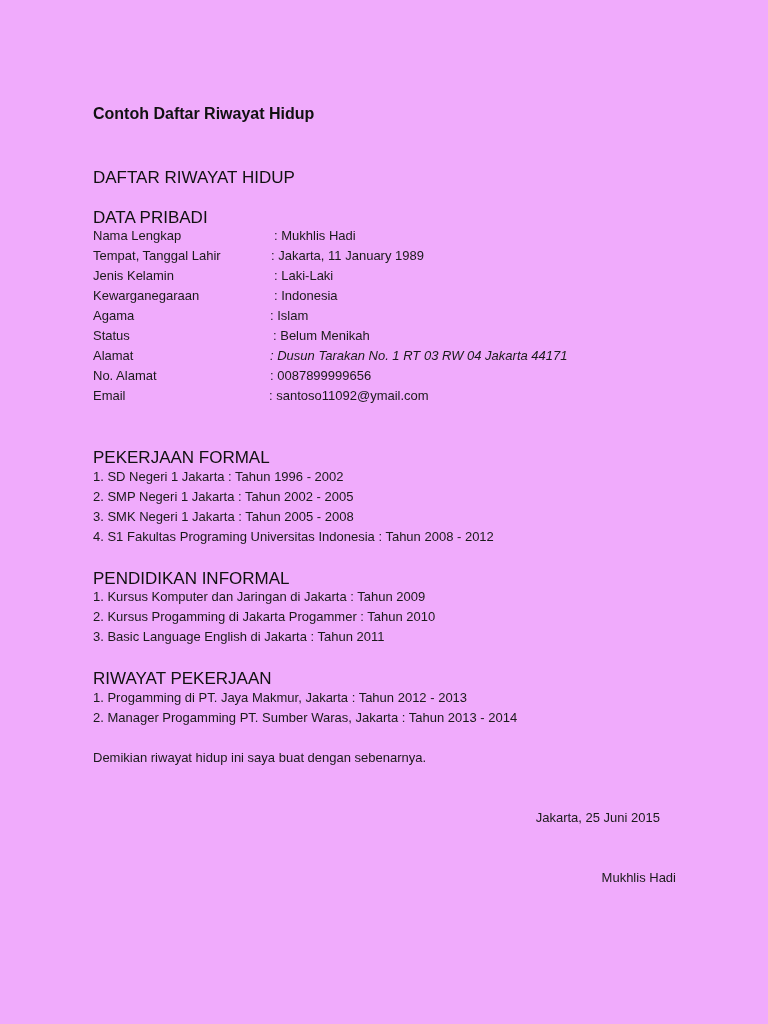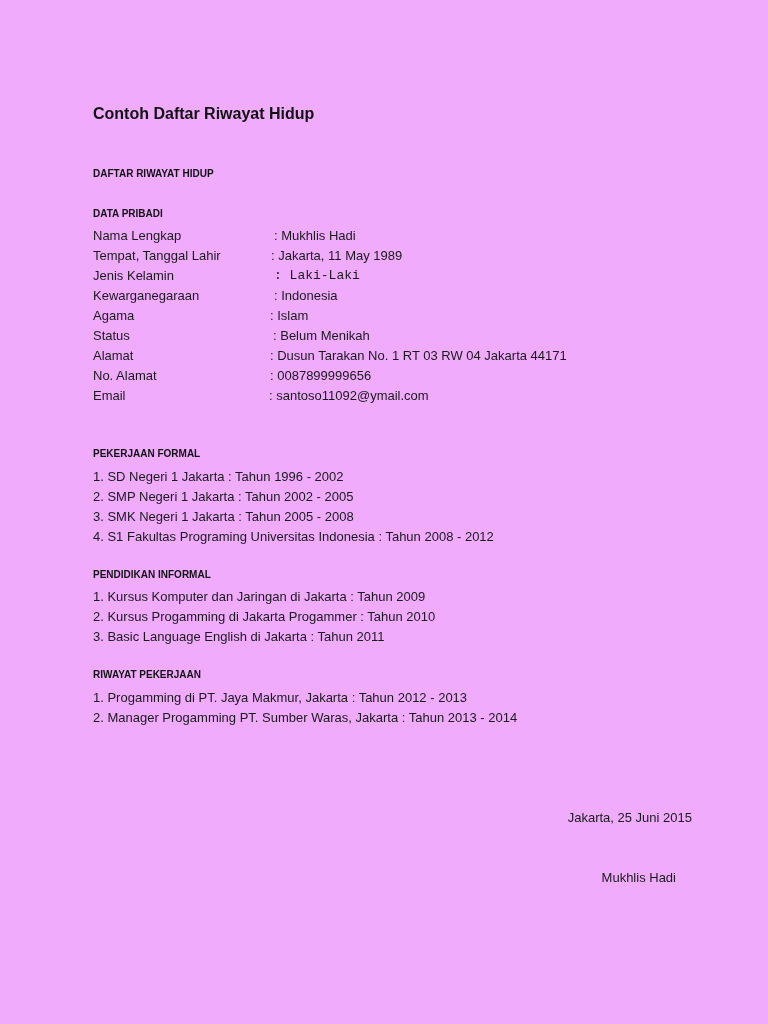--- a/index.html
+++ b/index.html
@@ -22,22 +22,22 @@
       background: #f0abfc;
     }
     .abs { position: absolute; white-space: nowrap; }
     .title {
       left: 93px; top: 105px;
       font-size: 16px;
       font-weight: bold;
       color: #111;
     }
     .heading {
-      font-size: 10px;
-      font-weight: bold;
+      font-size: 17px;
+      font-weight: normal;
       color: #111;
     }
     .line {
       font-size: 13px;
       color: #1a1a1a;
     }
     .label { left: 93px; }
     .value { }
     .right { text-align: right; }
   </style>
@@ -50,36 +50,36 @@
 
   <div class="abs heading" style="left:93px; top:168px;">DAFTAR RIWAYAT HIDUP</div>
 
   <div class="abs heading" style="left:93px; top:208px;">DATA PRIBADI</div>
 
   <div>
     <div class="abs line label" style="top:228px;text-align:right;">Nama Lengkap</div>
     <div class="abs line value" style="left:274px; top:228px;">: Mukhlis Hadi</div>
 
     <div class="abs line label" style="top:248px;text-align:center;">Tempat, Tanggal Lahir</div>
-    <div class="abs line value" style="left:271px; top:248px;">: Jakarta, 11 May 1989</div>
+    <div class="abs line value" style="left:271px; top:248px;">: Jakarta, 11 January 1989</div>
 
     <div class="abs line label" style="top:268px;">Jenis Kelamin</div>
-    <div class="abs line value" style="left:274px; top:268px;font-family:Liberation Mono, monospace;">: Laki-Laki</div>
+    <div class="abs line value" style="left:274px; top:268px;">: Laki-Laki</div>
 
     <div class="abs line label" style="top:288px;">Kewarganegaraan</div>
     <div class="abs line value" style="left:274px; top:288px;">: Indonesia</div>
 
     <div class="abs line label" style="top:308px;">Agama</div>
     <div class="abs line value" style="left:270px; top:308px;">: Islam</div>
 
     <div class="abs line label" style="top:328px;">Status</div>
     <div class="abs line value" style="left:273px; top:328px;">: Belum Menikah</div>
 
     <div class="abs line label" style="top:348px;">Alamat</div>
-    <div class="abs line value" style="left:270px; top:348px;">: Dusun Tarakan No. 1 RT 03 RW 04 Jakarta 44171</div>
+    <div class="abs line value" style="left:270px; top:348px;font-style:italic;">: Dusun Tarakan No. 1 RT 03 RW 04 Jakarta 44171</div>
 
     <div class="abs line label" style="top:368px;">No. Alamat</div>
     <div class="abs line value" style="left:270px; top:368px;">: 0087899999656</div>
 
     <div class="abs line label" style="top:388px;">Email</div>
     <div class="abs line value" style="left:269px; top:388px;">: santoso11092@ymail.com</div>
   </div>
 
   <div class="abs heading" style="left:93px; top:448px;">PEKERJAAN FORMAL</div>
   <div>
@@ -95,18 +95,19 @@
     <div class="abs line" style="left:93px; top:609px;">2. Kursus Progamming di Jakarta Progammer : Tahun 2010</div>
     <div class="abs line" style="left:93px; top:629px;text-align:center;">3. Basic Language English di Jakarta : Tahun 2011</div>
   </div>
 
   <div class="abs heading" style="left:93px; top:669px;text-align:center;">RIWAYAT PEKERJAAN</div>
   <div>
     <div class="abs line" style="left:93px; top:690px;">1. Progamming di PT. Jaya Makmur, Jakarta : Tahun 2012 - 2013</div>
     <div class="abs line" style="left:93px; top:710px;">2. Manager Progamming PT. Sumber Waras, Jakarta : Tahun 2013 - 2014</div>
   </div>
 
+  <div class="abs line" style="left:93px; top:750px;">Demikian riwayat hidup ini saya buat dengan sebenarnya.</div>
 
-  <div class="abs line right" style="right:76px; top:810px;">Jakarta, 25 Juni 2015</div>
+  <div class="abs line right" style="right:108px; top:810px;">Jakarta, 25 Juni 2015</div>
 
   <div class="abs line right" style="right:92px; top:870px;text-align:right;">Mukhlis Hadi</div>
 
 </div>
 
 </body></html>

